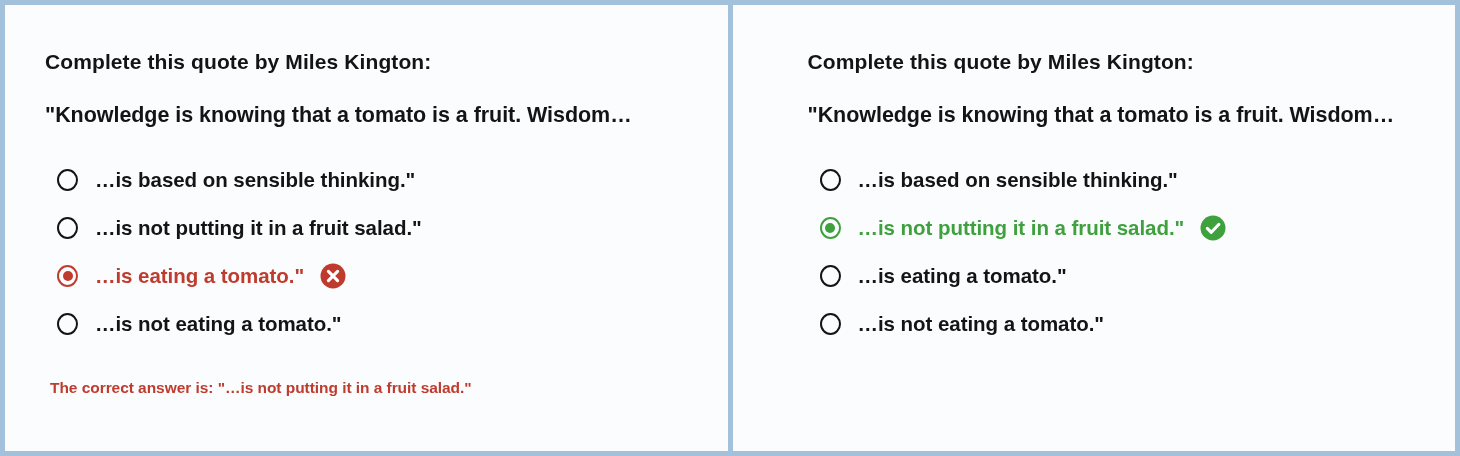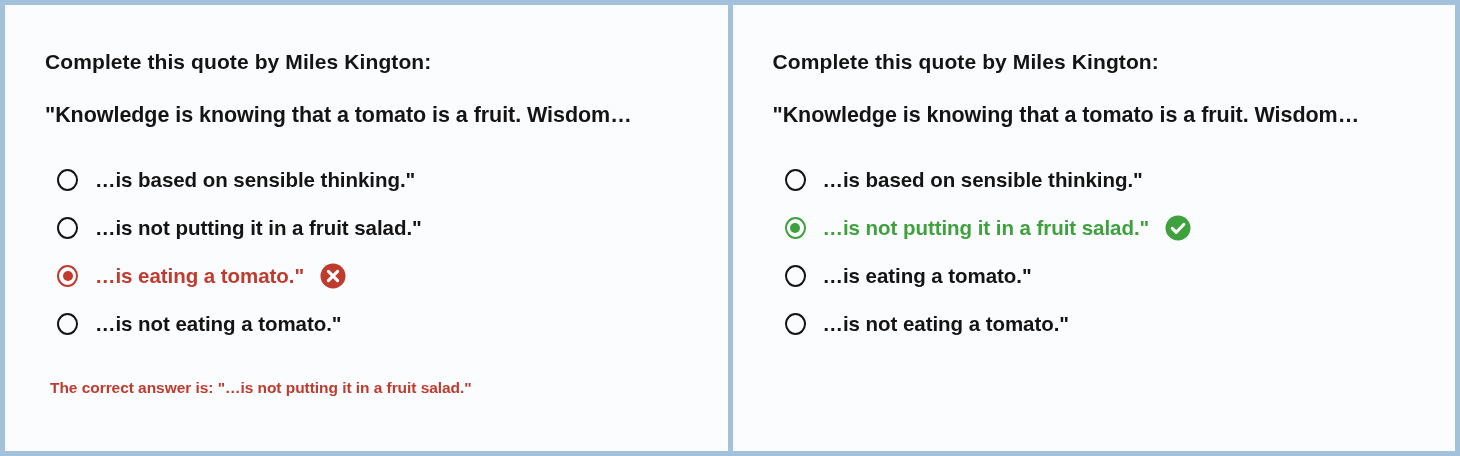--- a/index.html
+++ b/index.html
@@ -12,20 +12,21 @@
     font-family: "Liberation Sans", "DejaVu Sans", sans-serif;
   }
 
   #app {
     position: relative;
     width: 1460px;
     height: 456px;
     background: #fbfcfd;
     border: 5px solid #a3c1db;
     display: flex;
+    gap: 35px;
   }
 
   .panel {
     position: relative;
     width: 725px;
     height: 446px;
     background: #fbfcfd;
     padding: 44px 0 0 40px;
   }
 

